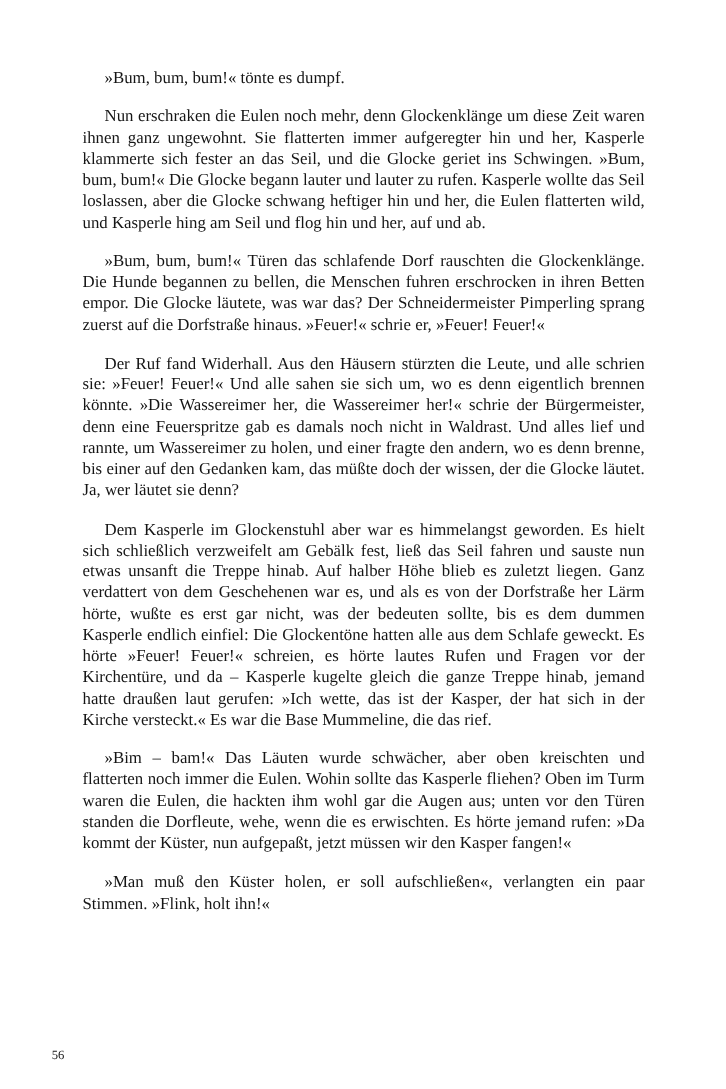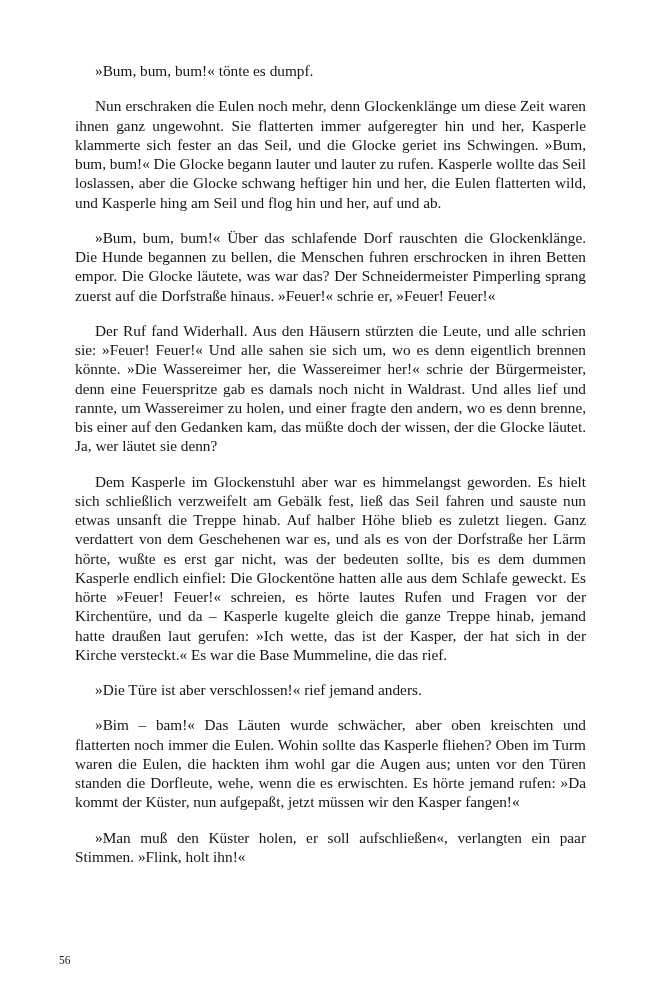--- a/index.html
+++ b/index.html
@@ -25,34 +25,33 @@
     text-align: justify;
     text-justify: inter-word;
   }
   .text-block p {
     margin: 16px;
     padding: 0;
     text-indent: 20px;
   }
   .page-number {
     position: absolute;
-    left: 59px;
+    left: 47px;
     top: 954px;
     font-size: 11.5px;
     color: #151515;
   }
 </style>
 </head>
 <body>
 
 <div class="page">
   <div class="text-block">
     <p>»Bum, bum, bum!« tönte es dumpf.</p>
     <p>Nun erschraken die Eulen noch mehr, denn Glockenklänge um diese Zeit waren ihnen ganz ungewohnt. Sie flatterten immer aufgeregter hin und her, Kasperle klammerte sich fester an das Seil, und die Glocke geriet ins Schwingen. »Bum, bum, bum!« Die Glocke begann lauter und lauter zu rufen. Kasperle wollte das Seil loslassen, aber die Glocke schwang heftiger hin und her, die Eulen flatterten wild, und Kasperle hing am Seil und flog hin und her, auf und ab.</p>
-    <p>»Bum, bum, bum!« Über das schlafende Dorf rauschten die Glockenklänge. Die Hunde begannen zu bellen, die Menschen fuhren erschrocken in ihren Betten empor. Die Glocke läutete, was war das? Der Schneidermeister Pimperling sprang zuerst auf die Dorfstraße hinaus. »Feuer!« schrie er, »Feuer! Feuer!«</p>
+    <p>»Bum, bum, bum!« Türen das schlafende Dorf rauschten die Glockenklänge. Die Hunde begannen zu bellen, die Menschen fuhren erschrocken in ihren Betten empor. Die Glocke läutete, was war das? Der Schneidermeister Pimperling sprang zuerst auf die Dorfstraße hinaus. »Feuer!« schrie er, »Feuer! Feuer!«</p>
     <p>Der Ruf fand Widerhall. Aus den Häusern stürzten die Leute, und alle schrien sie: »Feuer! Feuer!« Und alle sahen sie sich um, wo es denn eigentlich brennen könnte. »Die Wassereimer her, die Wassereimer her!« schrie der Bürgermeister, denn eine Feuerspritze gab es damals noch nicht in Waldrast. Und alles lief und rannte, um Wassereimer zu holen, und einer fragte den andern, wo es denn brenne, bis einer auf den Gedanken kam, das müßte doch der wissen, der die Glocke läutet. Ja, wer läutet sie denn?</p>
     <p>Dem Kasperle im Glockenstuhl aber war es himmelangst geworden. Es hielt sich schließlich verzweifelt am Gebälk fest, ließ das Seil fahren und sauste nun etwas unsanft die Treppe hinab. Auf halber Höhe blieb es zuletzt liegen. Ganz verdattert von dem Geschehenen war es, und als es von der Dorfstraße her Lärm hörte, wußte es erst gar nicht, was der bedeuten sollte, bis es dem dummen Kasperle endlich einfiel: Die Glockentöne hatten alle aus dem Schlafe geweckt. Es hörte »Feuer! Feuer!« schreien, es hörte lautes Rufen und Fragen vor der Kirchentüre, und da – Kasperle kugelte gleich die ganze Treppe hinab, jemand hatte draußen laut gerufen: »Ich wette, das ist der Kasper, der hat sich in der Kirche versteckt.« Es war die Base Mummeline, die das rief.</p>
-    <p>»Die Türe ist aber verschlossen!« rief jemand anders.</p>
     <p>»Bim – bam!« Das Läuten wurde schwächer, aber oben kreischten und flatterten noch immer die Eulen. Wohin sollte das Kasperle fliehen? Oben im Turm waren die Eulen, die hackten ihm wohl gar die Augen aus; unten vor den Türen standen die Dorfleute, wehe, wenn die es erwischten. Es hörte jemand rufen: »Da kommt der Küster, nun aufgepaßt, jetzt müssen wir den Kasper fangen!«</p>
     <p>»Man muß den Küster holen, er soll aufschließen«, verlangten ein paar Stimmen. »Flink, holt ihn!«</p>
   </div>
   <div class="page-number">56</div>
 </div>
 
 </body></html>

